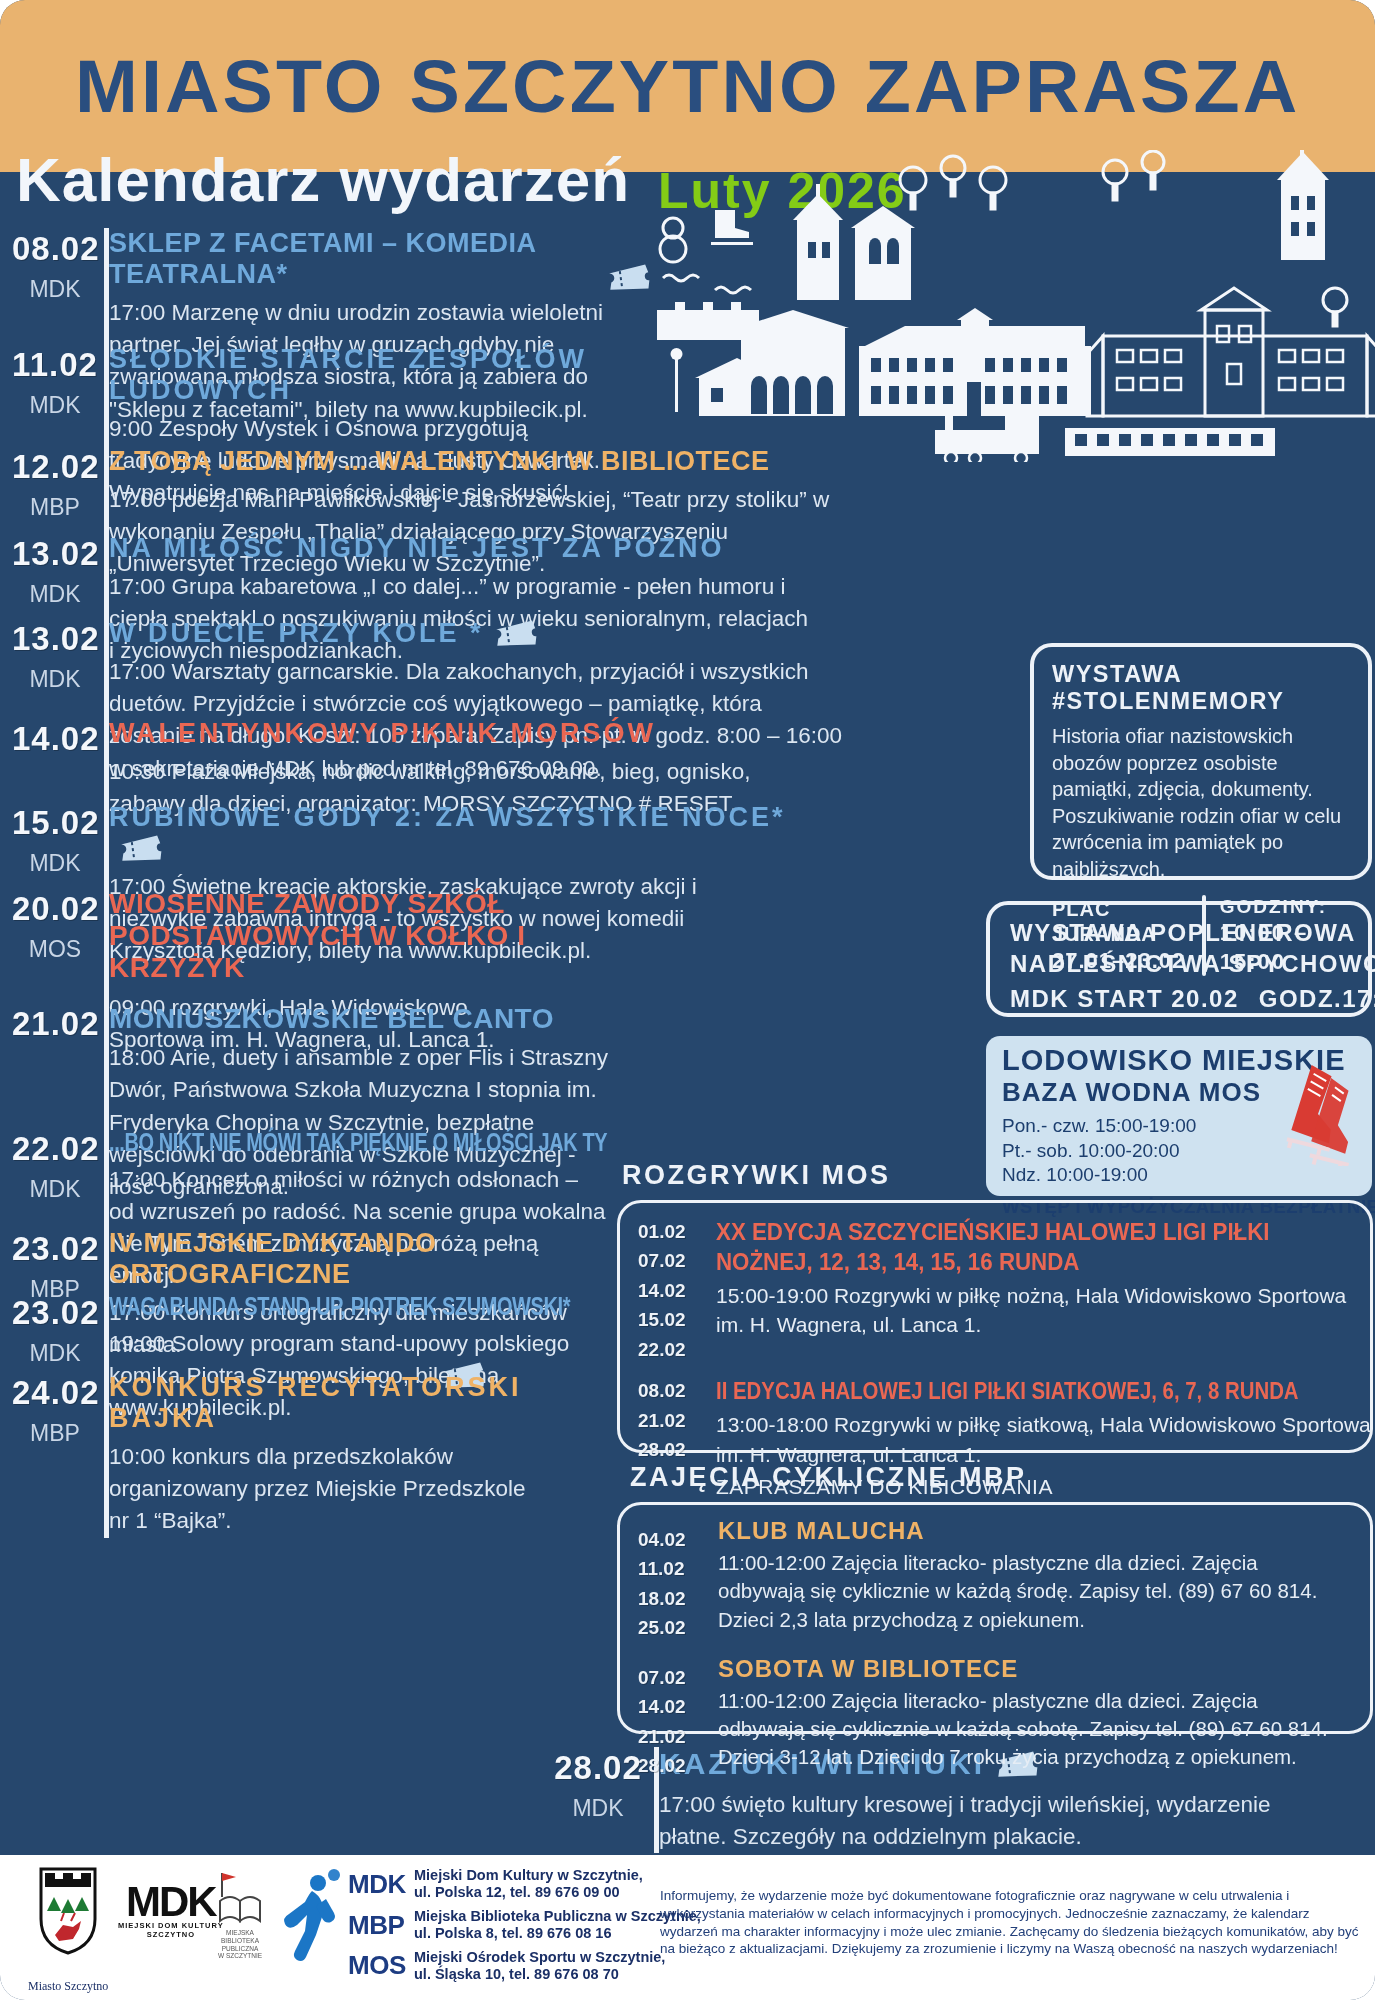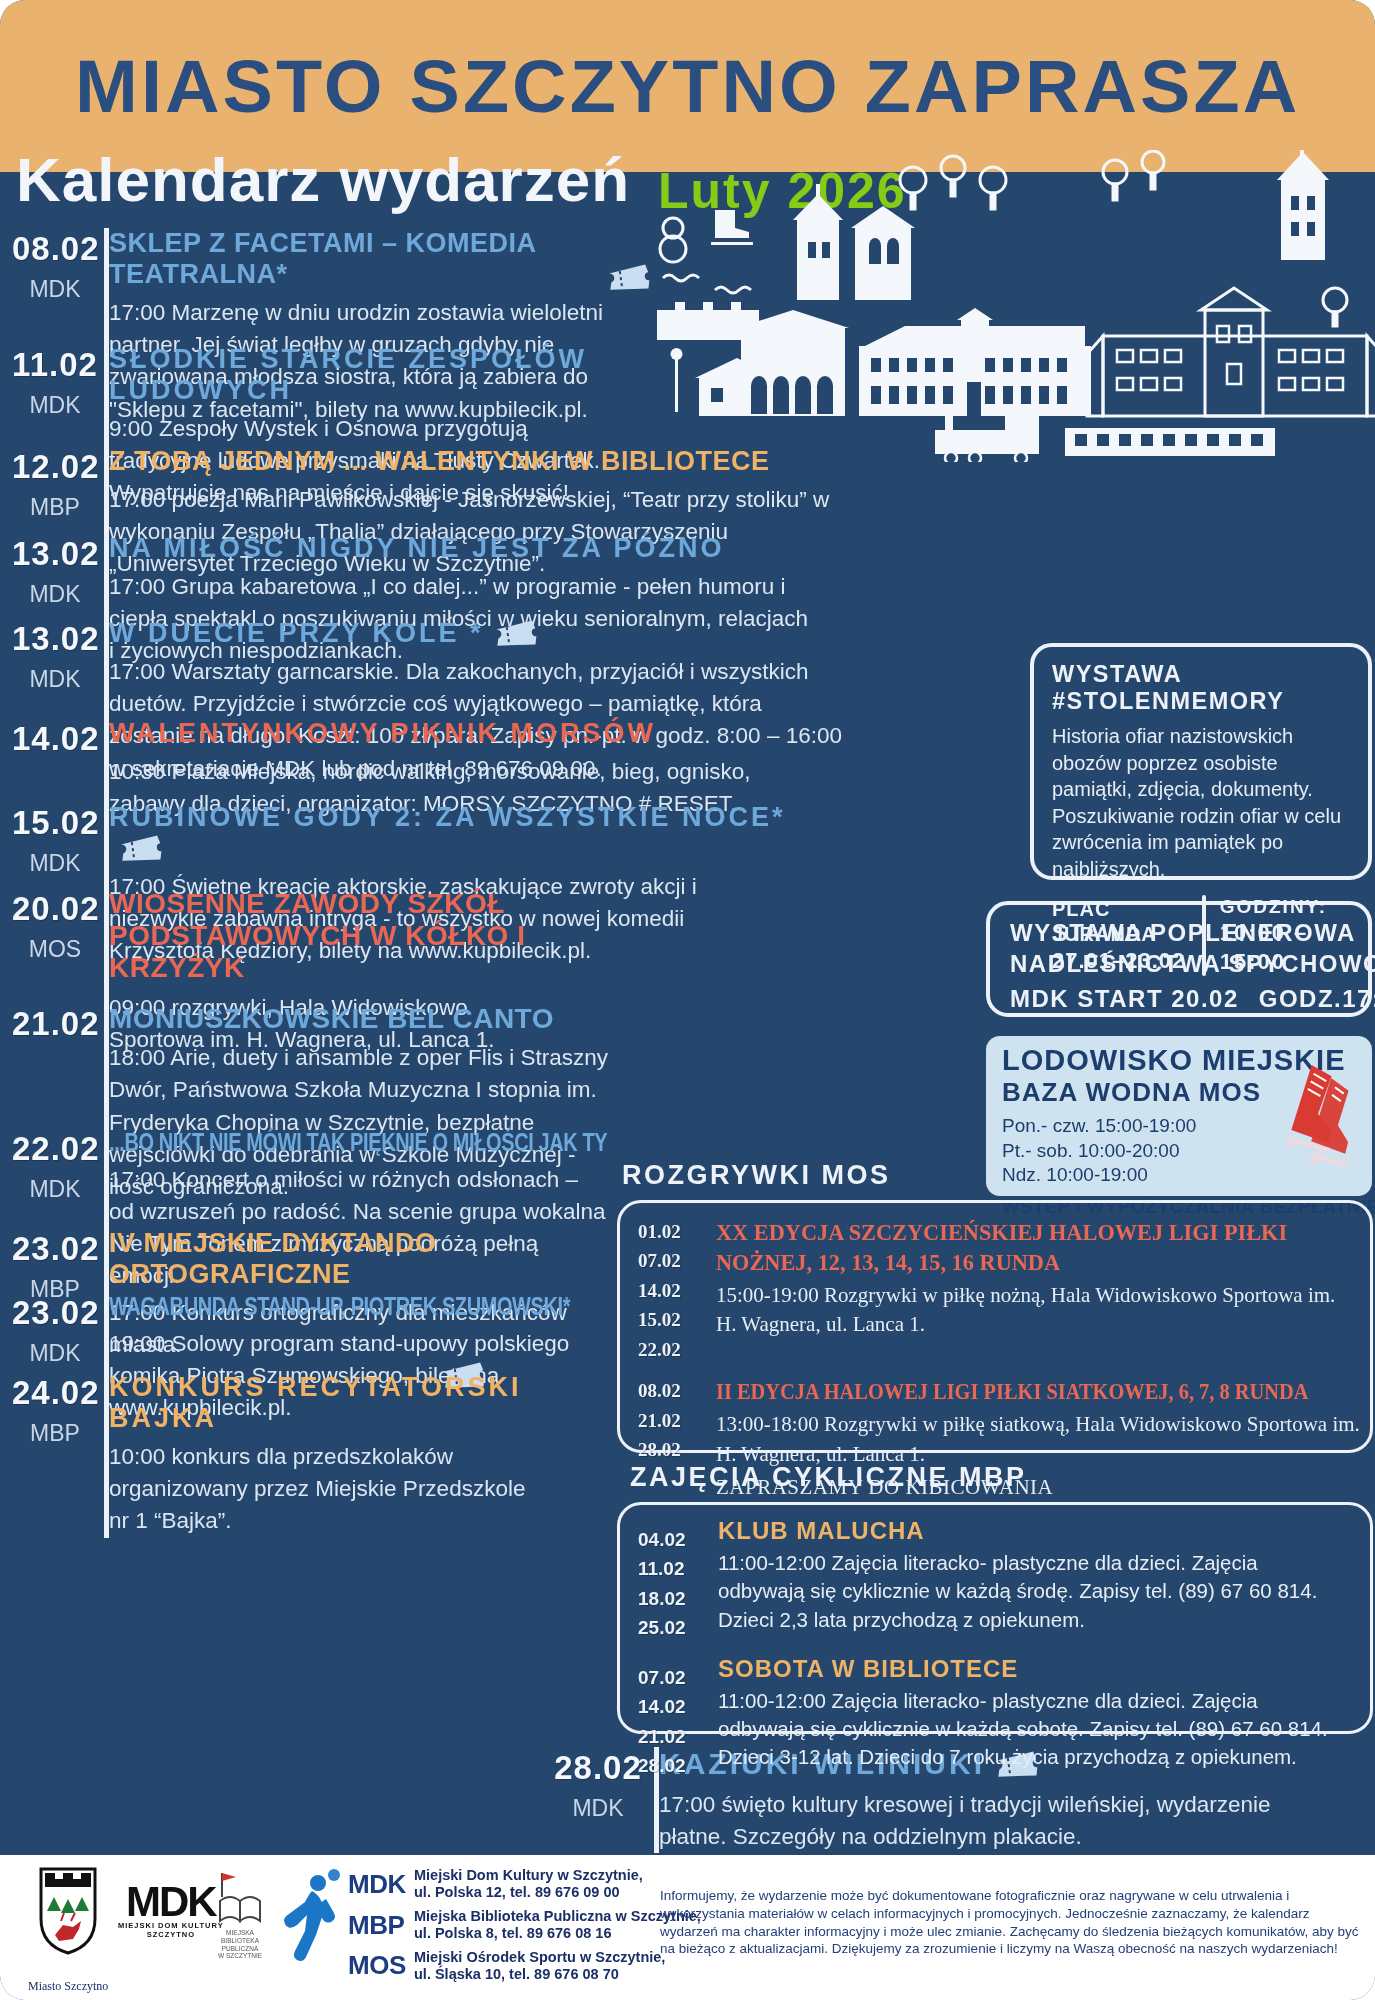--- a/index.html
+++ b/index.html
@@ -443,21 +443,21 @@
             <line x1="58" y1="22" x2="68" y2="26"></line>
             <line x1="57" y1="30" x2="67" y2="34"></line>
           </g>
         <path stroke="#EFD9DE" stroke-width="4" fill="none" d="M24 84 h44 m-40 0 v8 m30 -8 v8"></path>
         <path stroke="#EFD9DE" stroke-width="4" fill="none" d="M50 94 h40 m-34 0 v8 m26 -8 v8"></path>
       </g>
     </svg>
   </div>
 
   <div class="col-h" style="left:622px;top:1160px;">ROZGRYWKI MOS</div>
-  <div class="lbox" style="left:617px;top:1200px;width:756px;height:253px;font-family:Liberation Serif, serif;">
+  <div class="lbox" style="left:617px;top:1200px;width:756px;height:253px;">
     <div class="lrow">
       <div class="dcol">
         <div>01.02</div>
         <div>07.02</div>
         <div>14.02</div>
         <div>15.02</div>
         <div>22.02</div>
       </div>
       <div class="lc" style="width:640px;">
         <div class="lg-t">XX EDYCJA SZCZYCIEŃSKIEJ HALOWEJ LIGI PIŁKI NOŻNEJ, 12, 13, 14, 15, 16 RUNDA</div>

